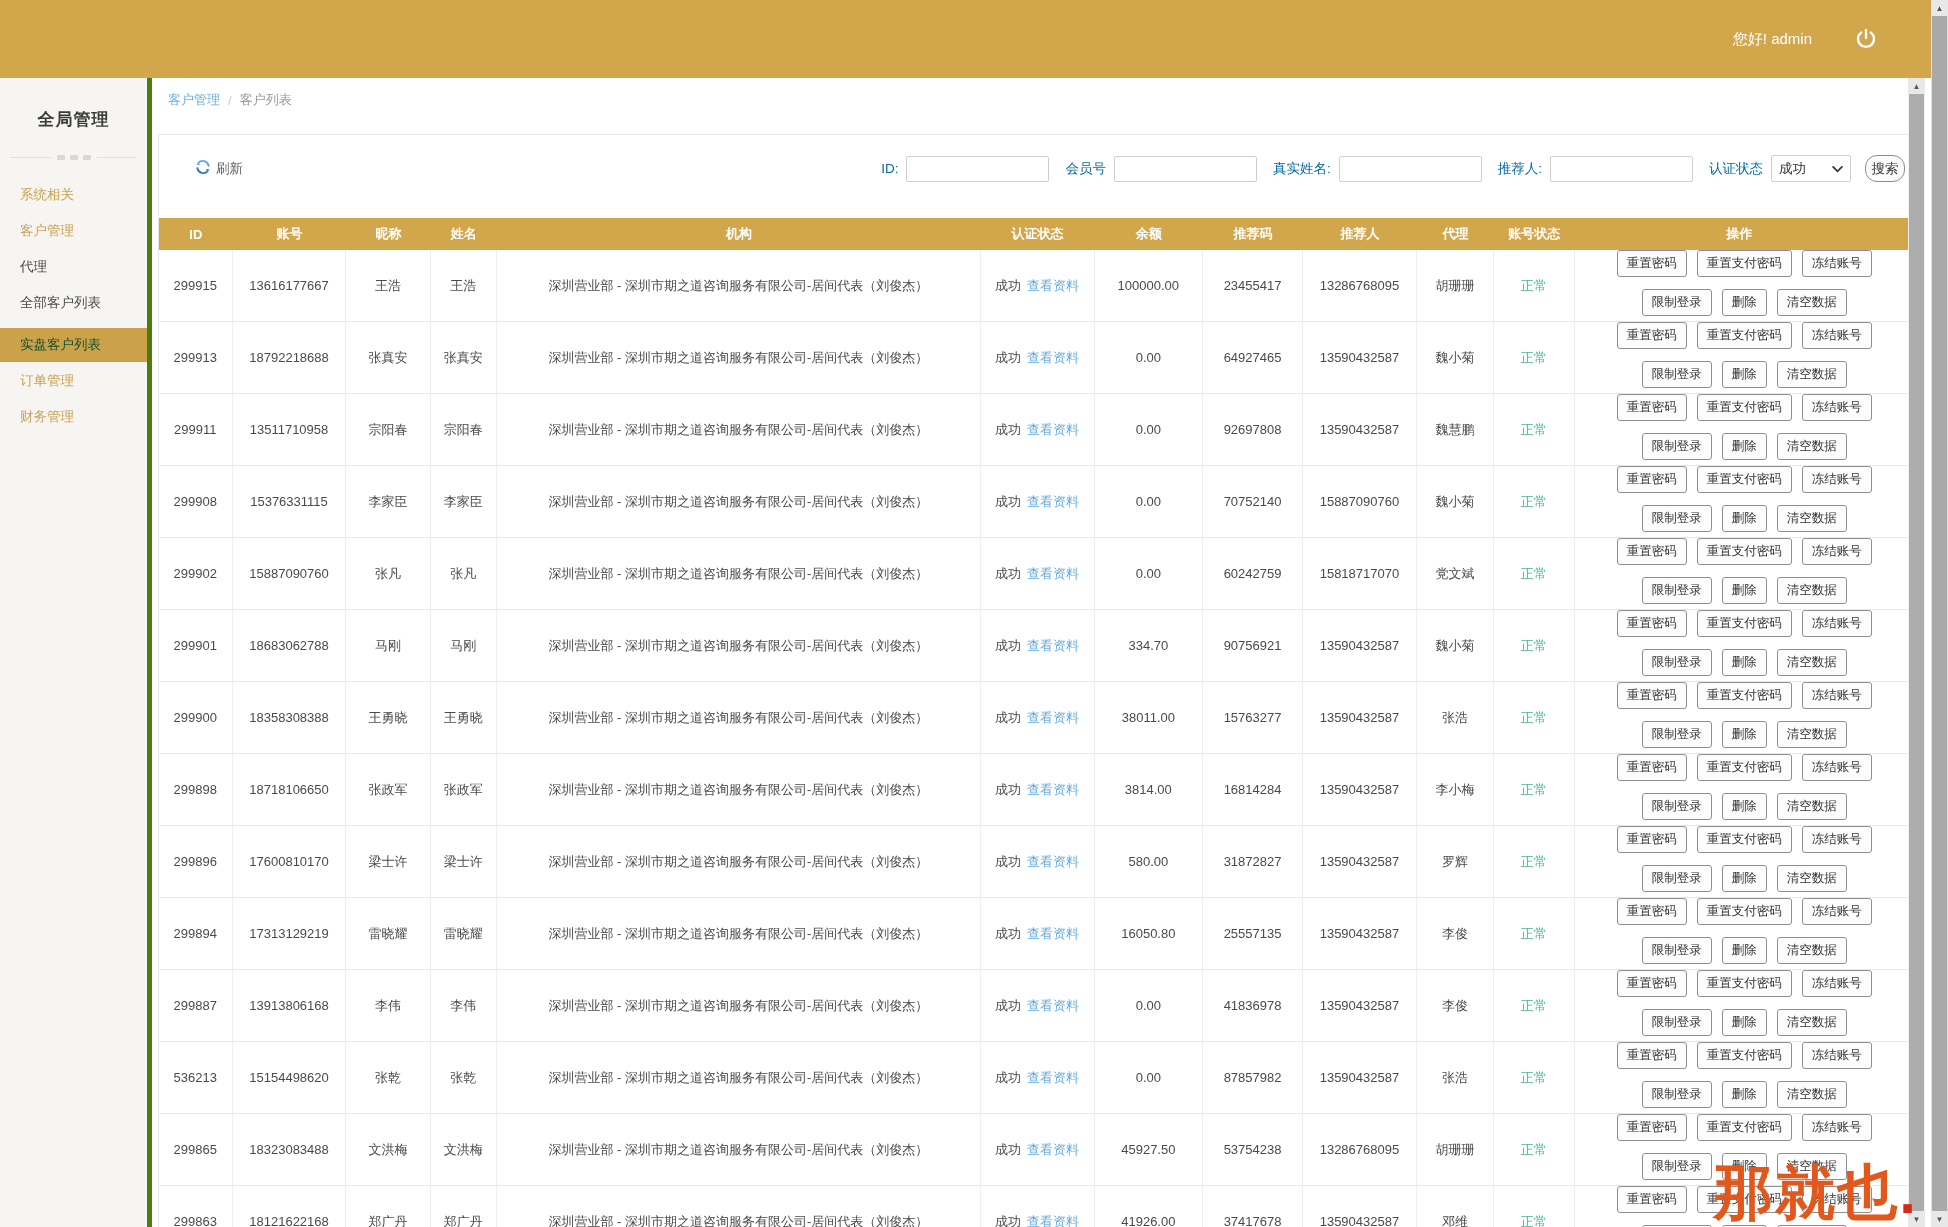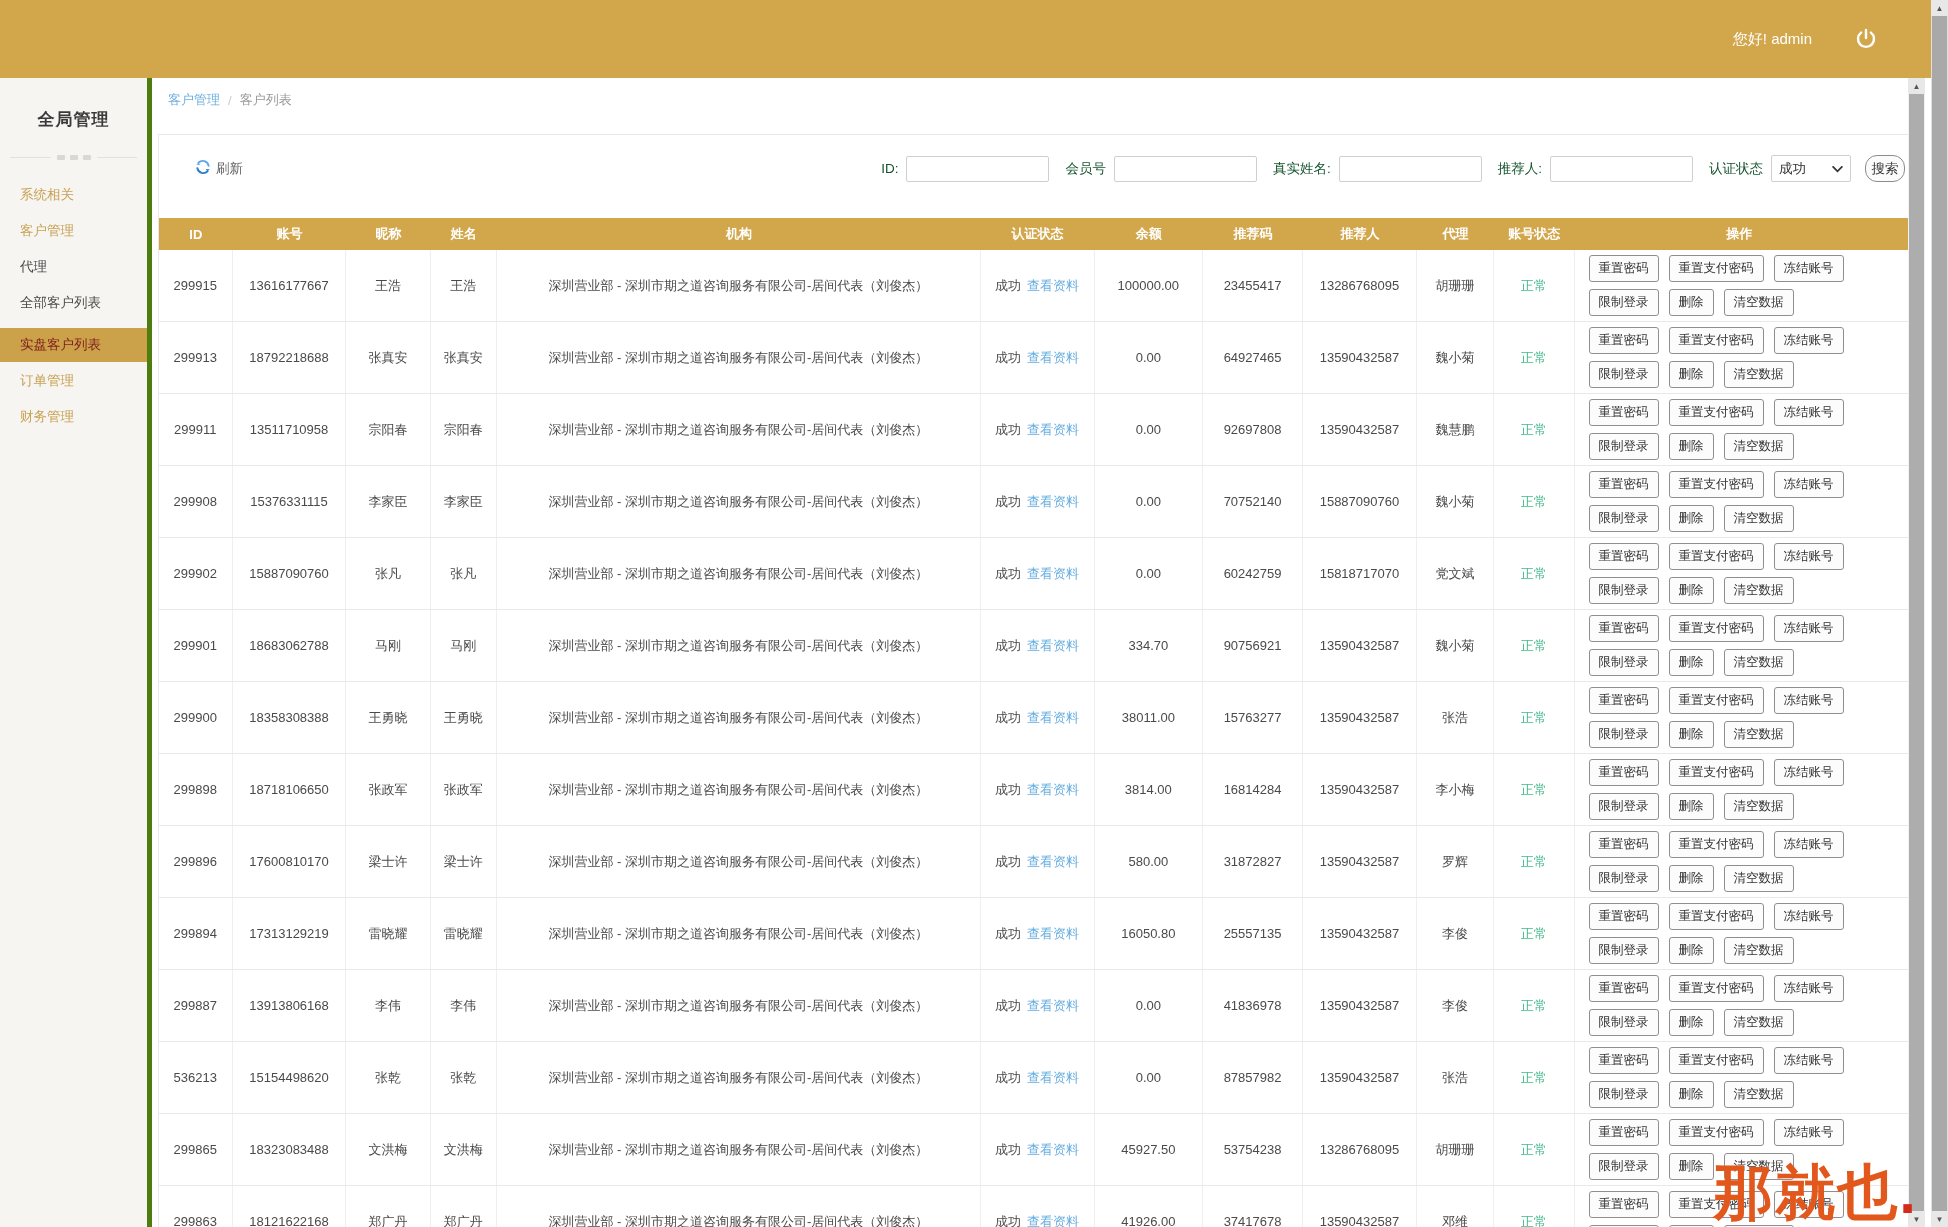--- a/index.html
+++ b/index.html
@@ -18,37 +18,37 @@
     background:#F6F5F2; border-right:5px solid #4d7c0f; }
   .sidebar-title { text-align:center; padding-top:30px; font-size:17px; color:#3a3a3a;
     font-weight:600; letter-spacing:1px; }
   .sidebar-divider { display:flex; align-items:center; margin:24px 10px 18px 10px; }
   .sidebar-divider .line { flex:1; height:1px; background:#E2E1DD; }
   .sidebar-divider .dots { display:flex; gap:5px; margin:0 6px; }
   .sidebar-divider .dots i { width:8px; height:5px; background:#D9D8D4; border-radius:1px; }
   .side-item { font-size:13.5px; padding:8px 0 8px 20px; margin-bottom:2px; cursor:pointer; }
   .side-item.gold { color:#C8A254; }
   .side-item.dark { color:#4a4a4a; }
-  .side-item.active { background:#CBA14A; color:#7f1d1d;margin-top:8px; }
+  .side-item.active { background:#CBA14A; color:#14532d;margin-top:8px; }
 
   
   .main { position:absolute; left:152px; top:78px; width:1796px; height:1149px; background:#fff; }
   .breadcrumb { height:44px; display:flex; align-items:center; padding-left:16px; font-size:13px; }
   .breadcrumb a { color:#6FB0E0; text-decoration:none; cursor:pointer; }
   .breadcrumb .sep { color:#ccc; margin:0 8px; }
   .breadcrumb .cur { color:#999; }
 
   .card { margin:12px 36px 0 6px; border:1px solid #E8E8E8; background:#fff; }
 
   
   .filter-row { display:flex; align-items:center; padding:20px 6px 36px 35px; }
   .refresh { display:flex; align-items:center; gap:4px; font-size:13.5px; color:#666; cursor:pointer; }
   .filter-right { margin-left:auto; display:flex; align-items:center; }
   .fgroup { display:flex; align-items:center; margin-left:16px; }
-  .fgroup label { font-size:13.5px; color:#14532d; margin-right:8px; white-space:nowrap; }
+  .fgroup label { font-size:13.5px; color:#0369a1; margin-right:8px; white-space:nowrap; }
   .fgroup input { width:143px; height:26px; border:1px solid #CFCFCF; border-radius:2px;
     font-size:13px; padding:0 6px; outline:none; }
   .select-box { width:80px; height:27px; border:1px solid #CFCFCF; border-radius:2px;
     display:flex; align-items:center; justify-content:space-between; padding:0 7px;
     font-size:13.5px; color:#333; cursor:pointer; background:#fff; }
   .search-btn { margin-left:14px; width:40px; height:27px; border:1px solid #8C8C8C;
     border-radius:12px; background:#FBFBFB; font-size:13.5px; color:#333; cursor:pointer;
     font-family:inherit; }
 
   
@@ -57,21 +57,21 @@
   .trow { display:flex; height:72px; border-bottom:1px solid #E9E9E9; align-items:stretch; }
   .td { display:flex; align-items:center; justify-content:center; font-size:13px;
     color:#4a4a4a; border-right:1px solid #EFEFEF; text-align:center; padding:0 4px;
     flex-wrap:wrap; line-height:1.5; }
   .td:last-child { border-right:none; }
   .c0{width:4.2%;} .c1{width:6.5%;} .c2{width:4.8%;} .c3{width:3.8%;} .c4{width:27.6%;}
   .c5{width:6.5%;} .c6{width:6.2%;} .c7{width:5.7%;} .c8{width:6.5%;} .c9{width:4.4%;}
   .c10{width:4.6%;} .c11{width:18.8%;}
   .view-link { color:#66ADE0; margin-left:6px; cursor:pointer; }
   .status-ok { color:#45B98C; }
-  .actions { display:flex; flex-direction:column; gap:7px; align-items:flex-start;
+  .actions { display:flex; gap:7px; align-items:flex-start;
     justify-content:center; padding-left:14px; }
   .action-line { display:flex; gap:10px; }
   .abtn { border:1px solid #8F8F8F; background:#FCFCFC; border-radius:3px; font-size:12.5px;
     color:#333; padding:4px 9px; cursor:pointer; white-space:nowrap; font-family:inherit; }
 
   
   .watermark { position:absolute; right:30px; bottom:4px; z-index:50; font-size:60px;
     font-weight:700; color:#E2571B; line-height:1; letter-spacing:2px; pointer-events:none; }
   .watermark .dot { color:#D42A1A; }
 

